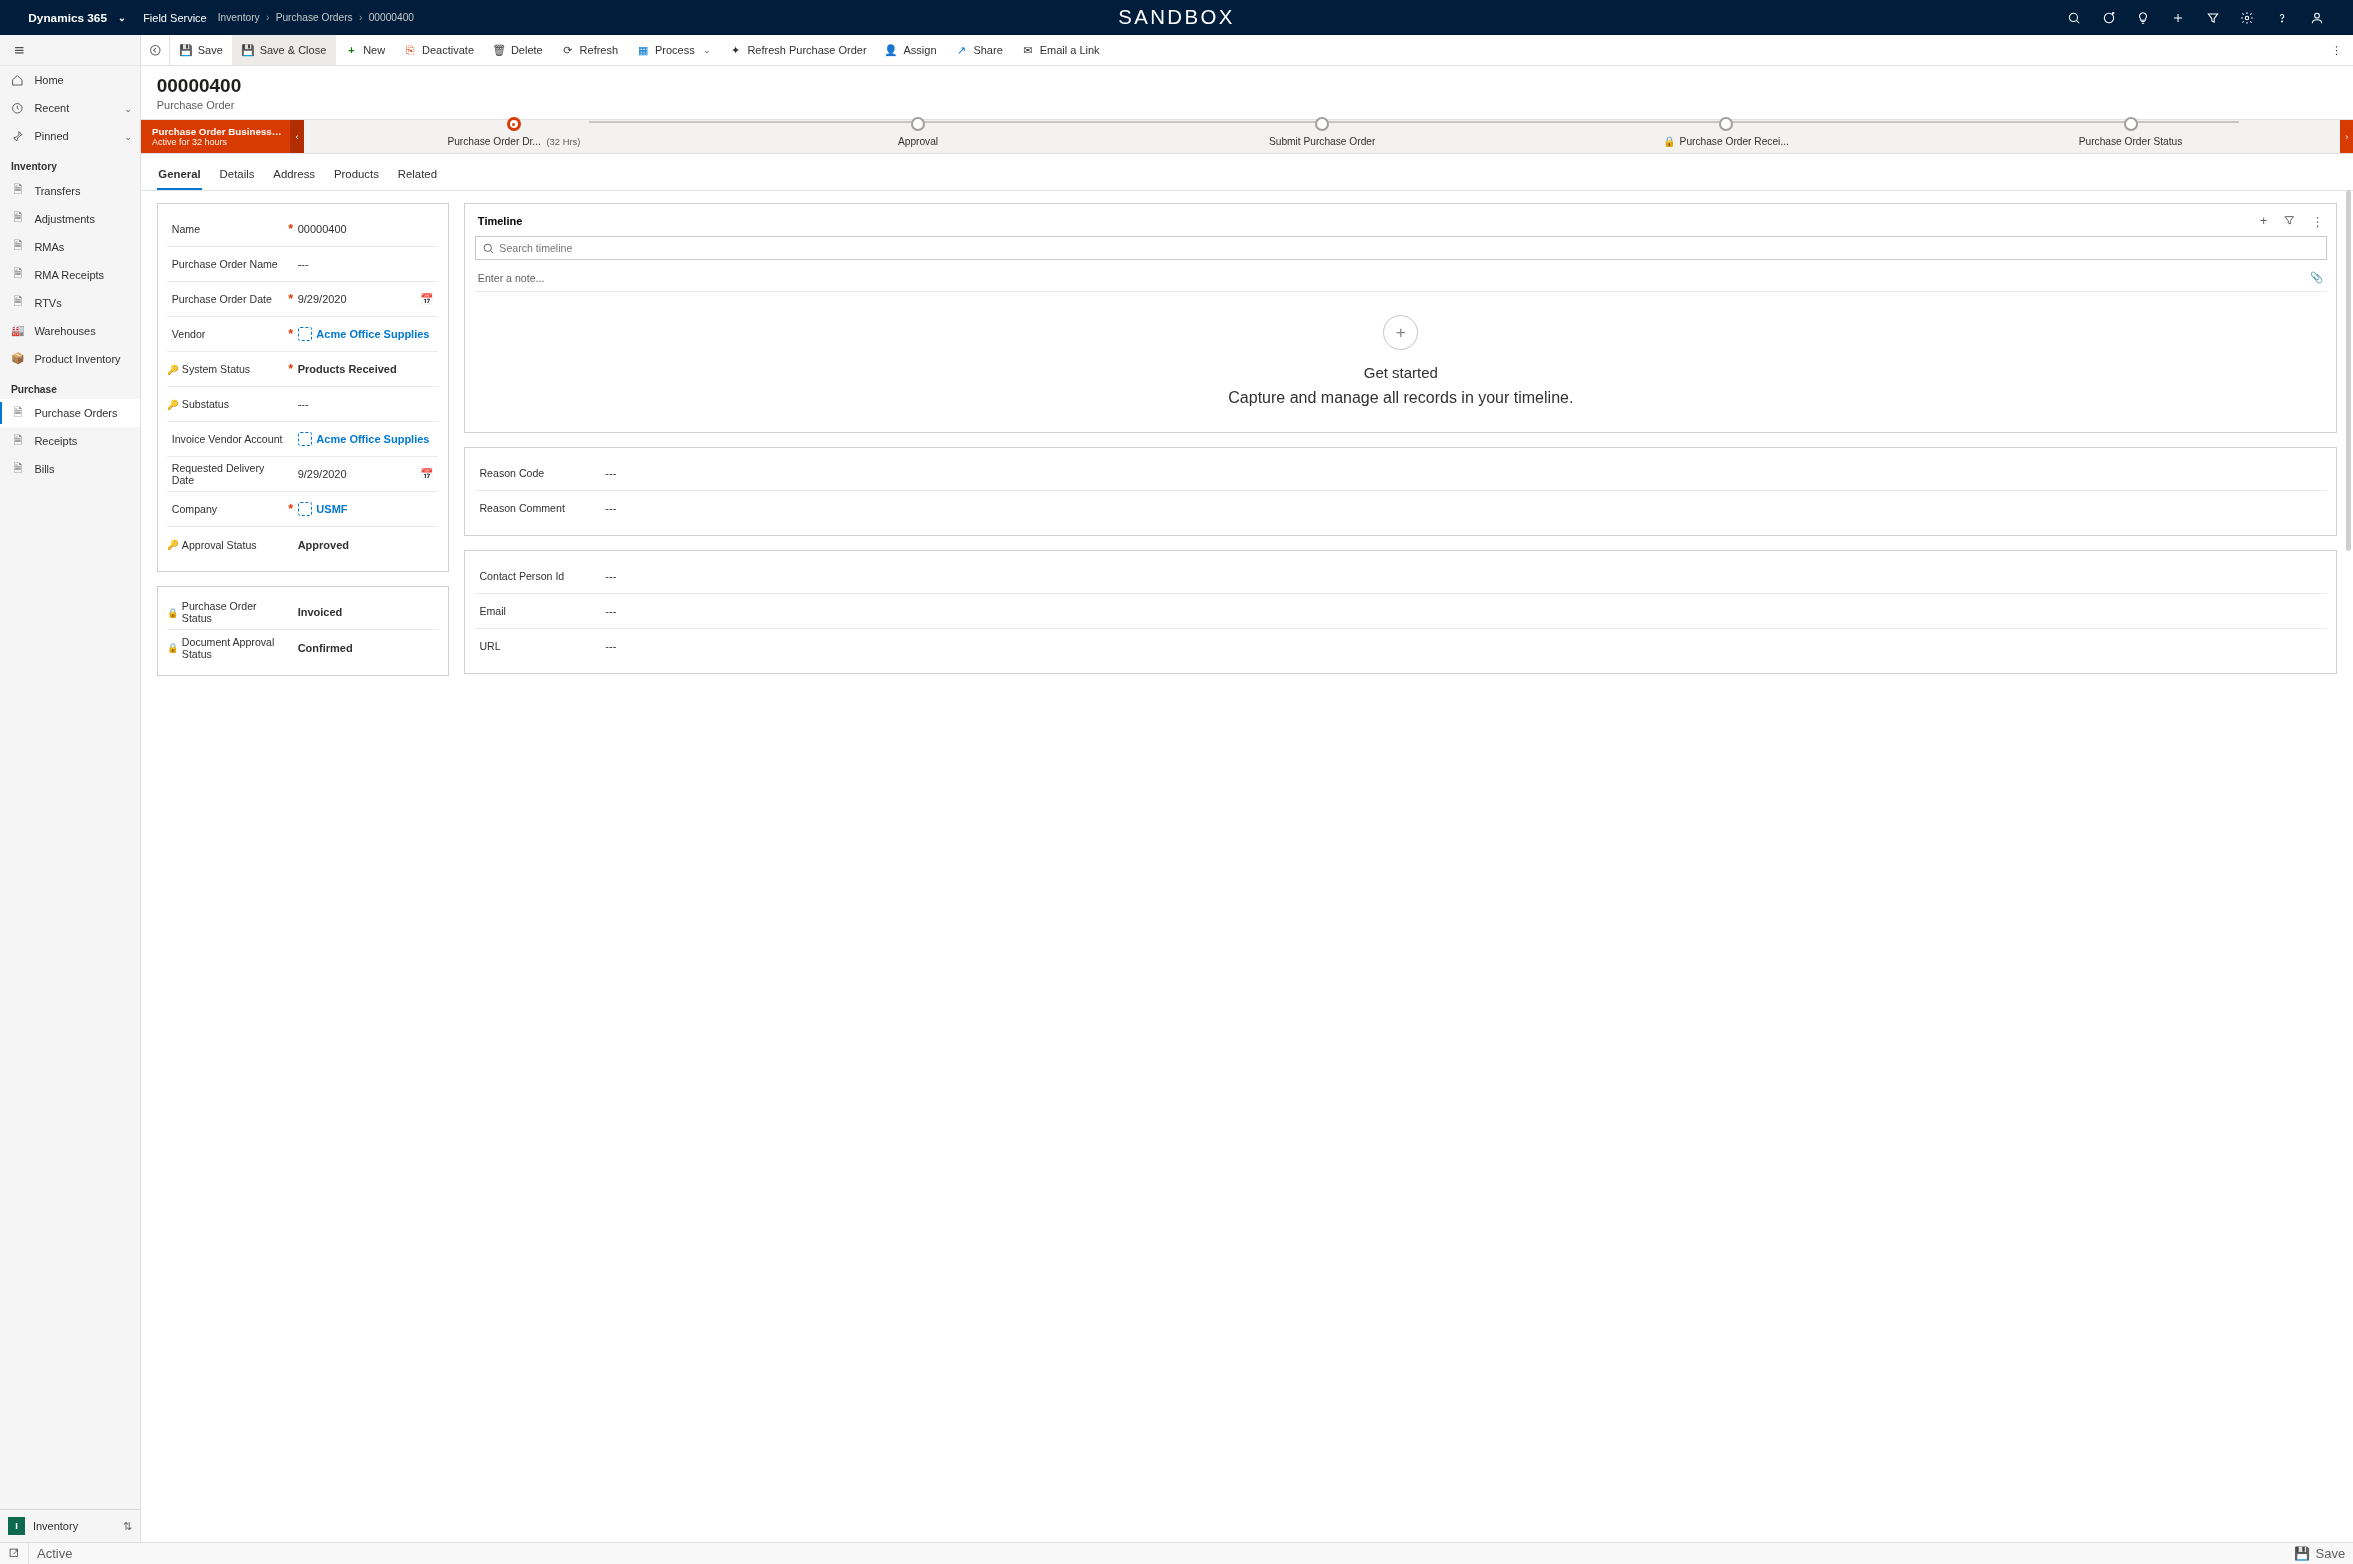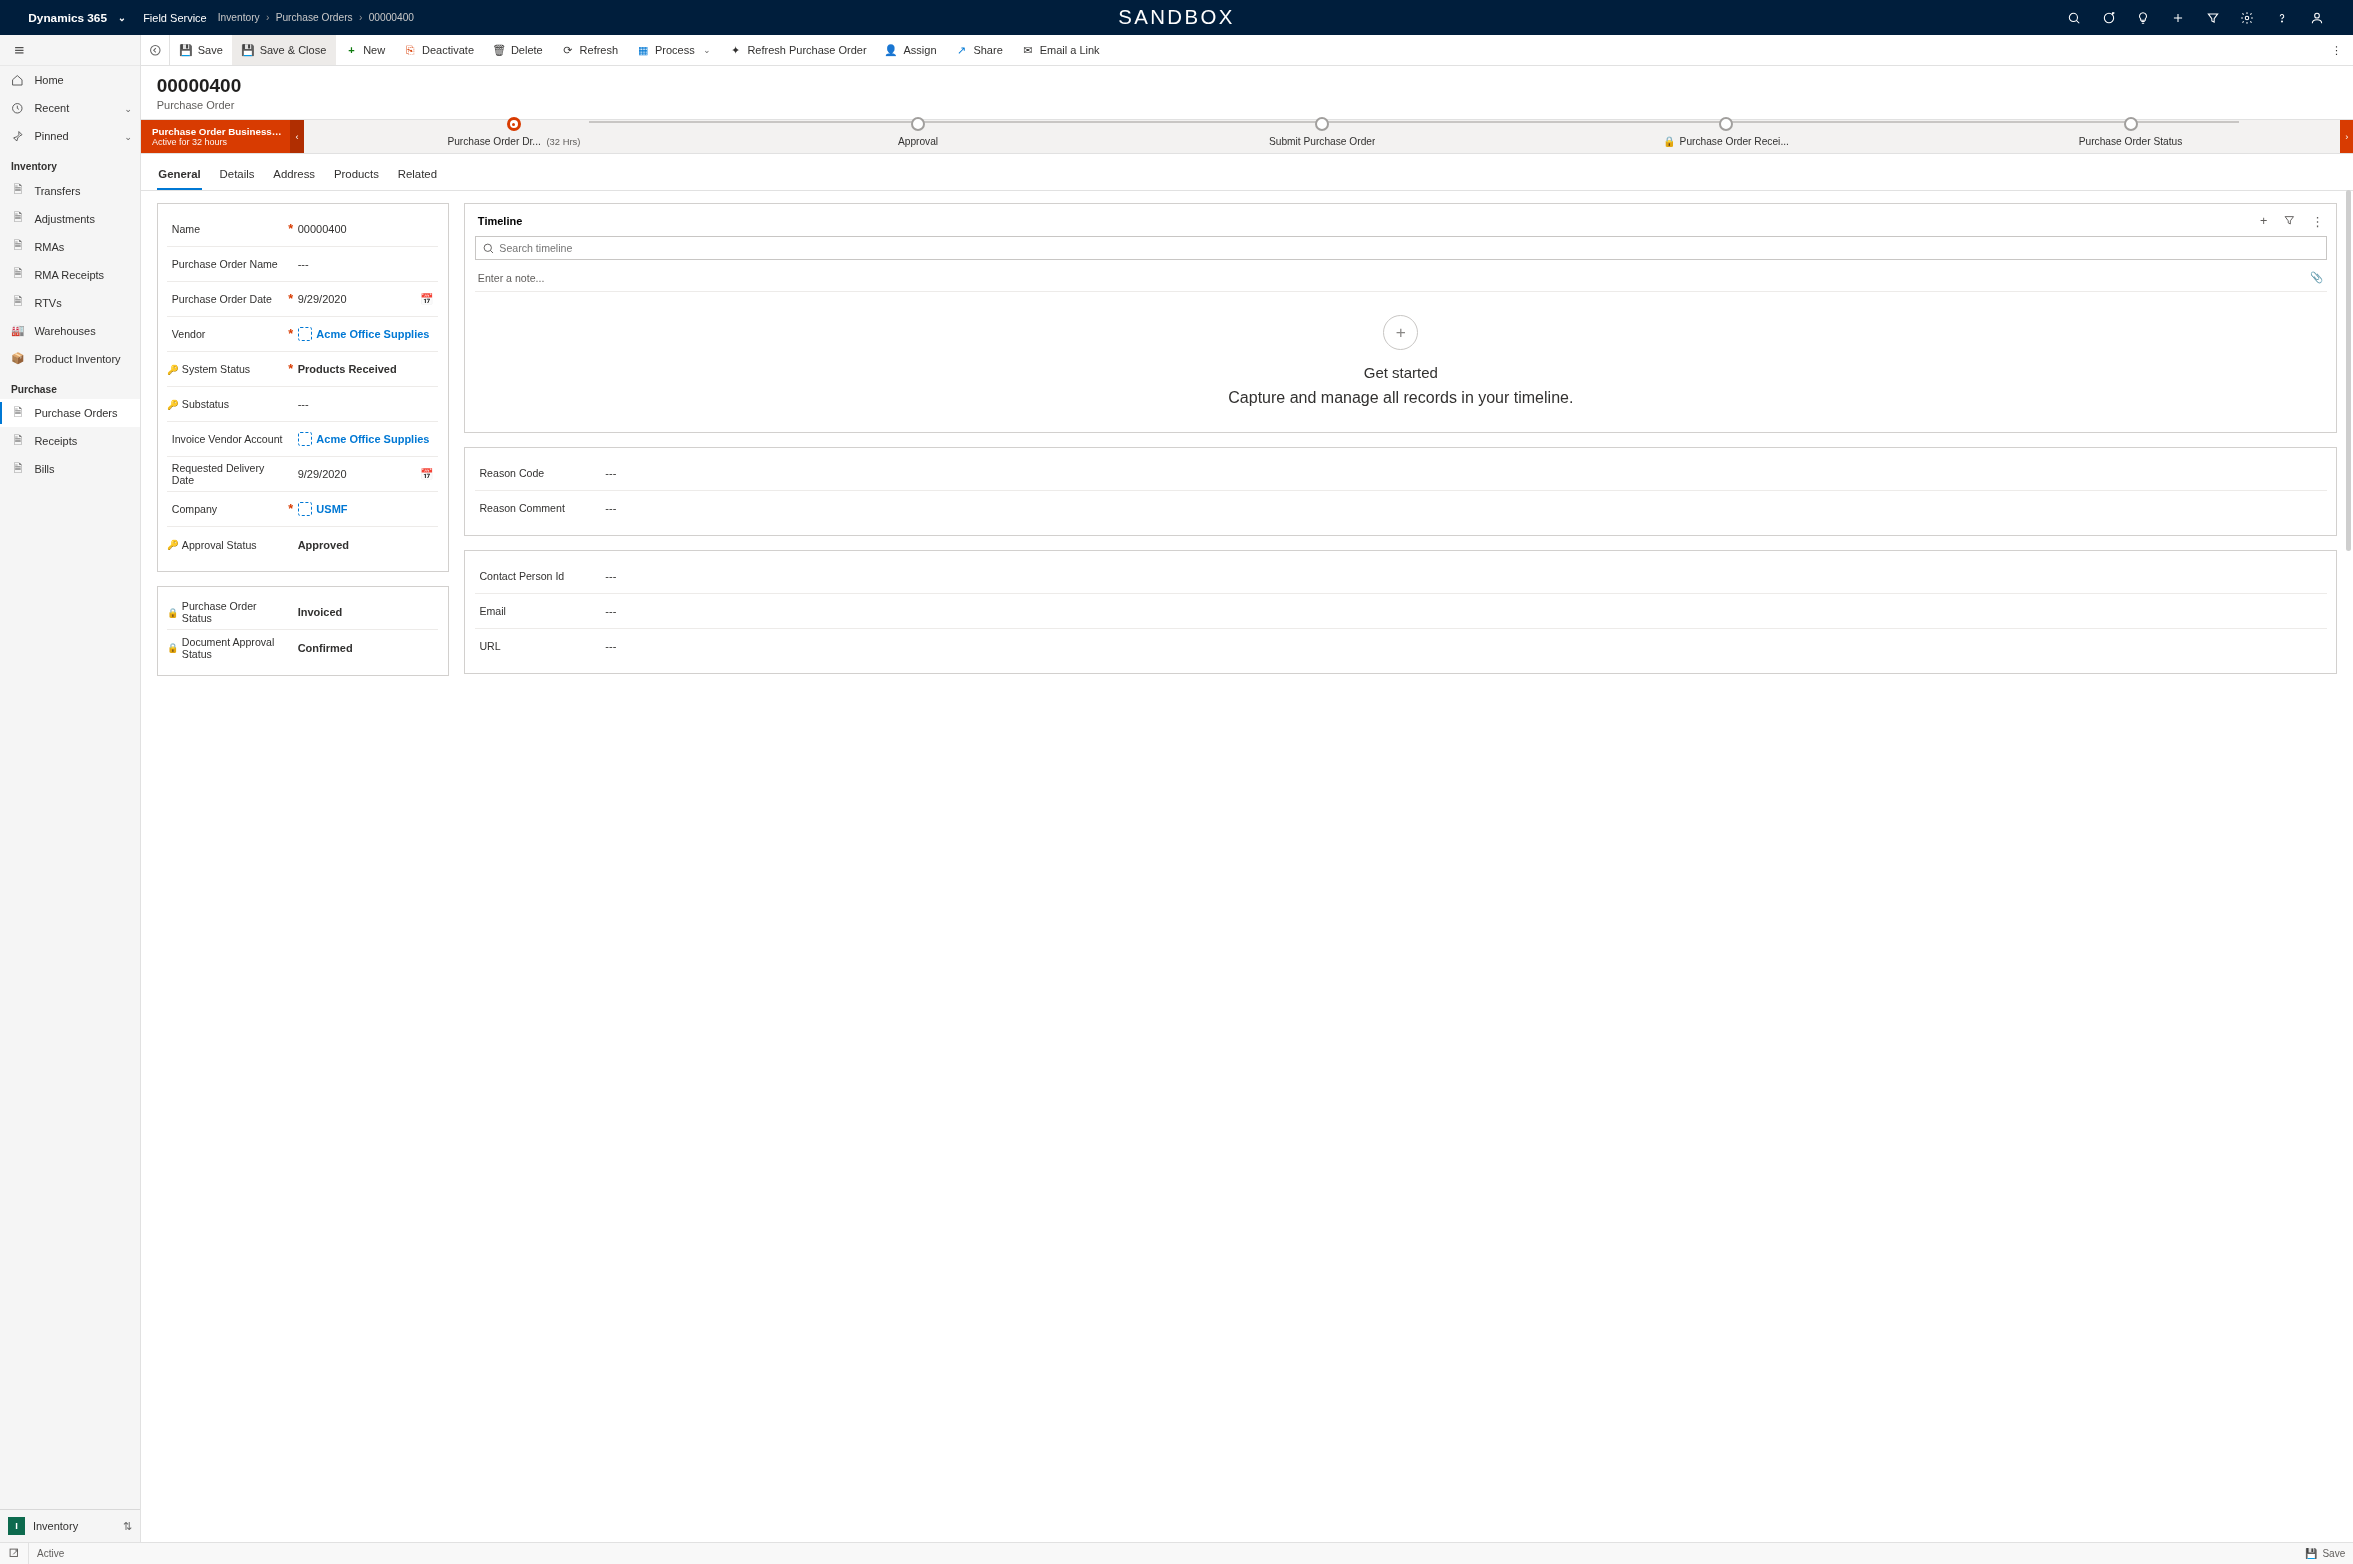--- a/index.html
+++ b/index.html
@@ -108,21 +108,21 @@
 .timeline-empty { text-align: center; padding: 23.5px 7.8px 15.7px; color: #323130; }
 .timeline-empty .plus-circle { width: 35px; height: 35px; border: 1.2px solid #c8c6c4; border-radius: 50%; display: flex; align-items: center; justify-content: center; font-size: 17.3px; color: #8a8886; margin: 0 auto 14px; }
 .timeline-empty .big { font-size: 15px; margin-bottom: 7.8px; }
 .timeline-empty .small { font-size: 16px; color: #323130; }
 
 
 .scroll-hint { position: absolute; right: 0; top: 64px; bottom: 22px; width: 9.4px; }
 .scroll-hint .thumb { position: absolute; top: 126px; height: 361px; width: 5.5px; background: #cecece; right: 1.6px; border-radius: 3.1px; }
 
 
-.statusbar { height: 22px; border-top: 0.8px solid #e1e1e1; display: flex; align-items: center; font-size: 10px; color: #605e5c; background: #f8f8f8; }
+.statusbar { height: 22px; border-top: 0.8px solid #e1e1e1; display: flex; align-items: center; font-size: 13px; color: #605e5c; background: #f8f8f8; }
 .statusbar .sb-btn { padding: 0 7.8px; height: 100%; display: flex; align-items: center; gap: 4.7px; cursor: pointer; }
 .statusbar .spacer { flex: 1; }
 
 svg { display: block; }
 .svg16 { width: 12.6px; height: 12.6px; }
 .svg18 { width: 14px; height: 14px; }
 </style>
 </head>
 <body>
 

